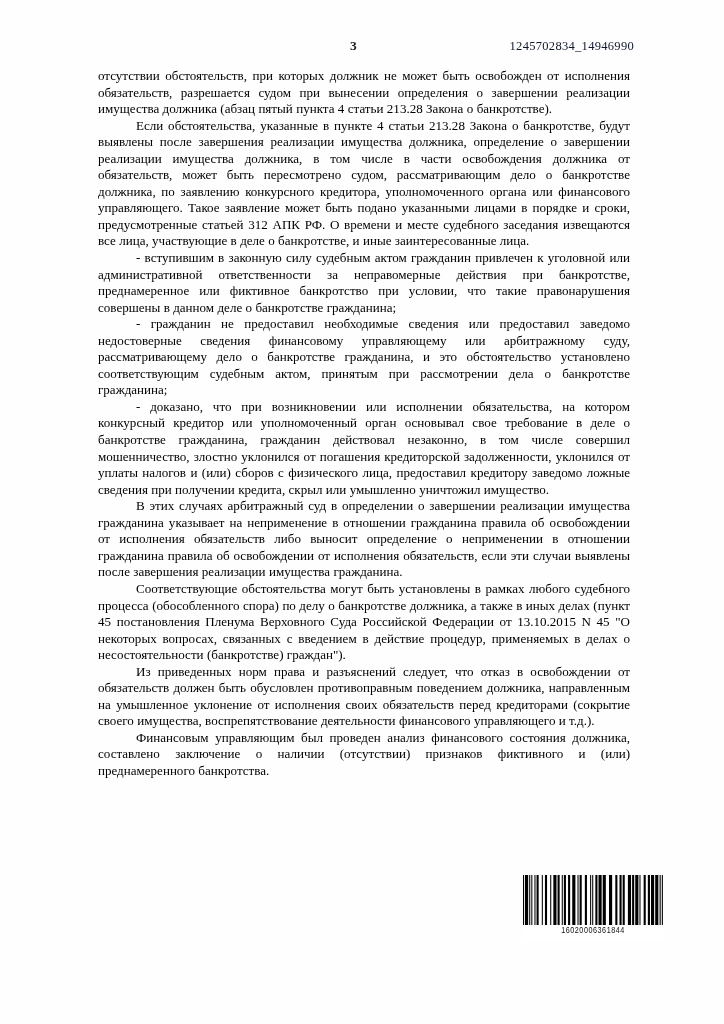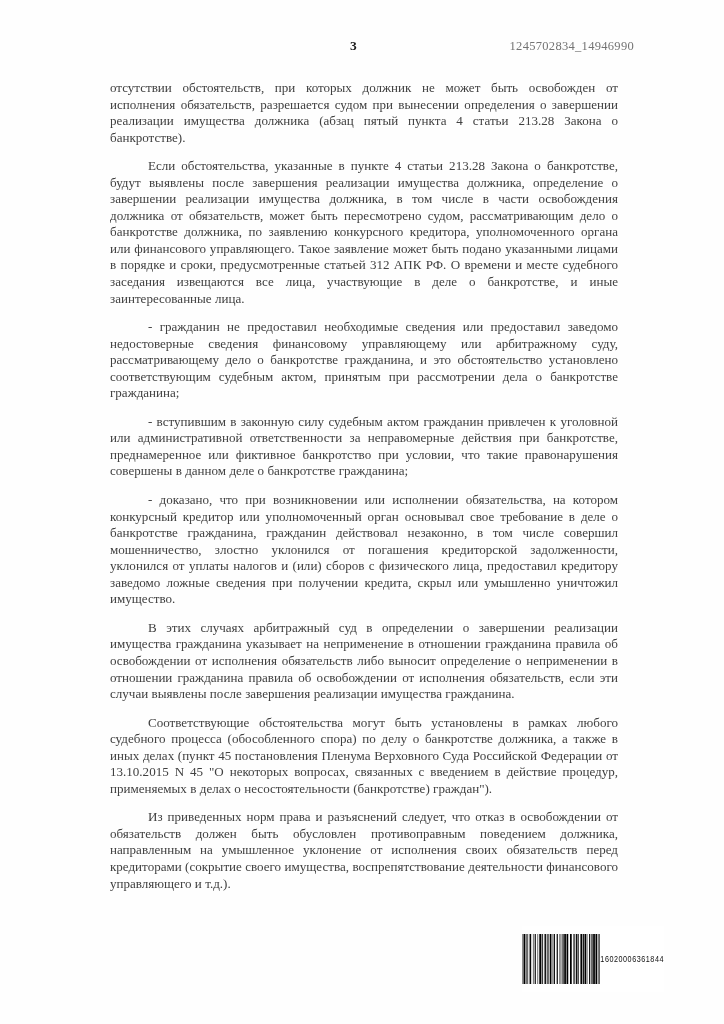--- a/index.html
+++ b/index.html
@@ -38,59 +38,59 @@
     left: 252px;
     font-size: 13.5px;
     font-weight: bold;
     color: #1a1a1a;
     letter-spacing: 0.2px;
   }
   .header-docid {
     position: absolute;
     right: 0;
     font-size: 12.5px;
-    color: #737373;
+    color: #0f172a;
     letter-spacing: 0.3px;
     white-space: nowrap;
   }
 
   
   .body-text {
     position: absolute;
     top: 68px;
     left: 98px;
     width: 532px;
   }
   .para {
-    margin: 12px;
+    margin: 0;
     font-size: 13.05px;
     line-height: 16.55px;
     text-align: justify;
     text-justify: inter-word;
-    color: #404040;
+    color: #000000;
     hyphens: none;
     word-spacing: 0.1px;
   }
   .para.indent {
     text-indent: 38px;
   }
   .para.noindent {
     text-indent: 0;
   }
 
   
   .barcode-block {
     position: absolute;
     left: 522px;
-    top: 926px;
+    top: 875px;
     width: 142px;
     height: 66px;
     background: #ffffff;
     display: flex;
-    flex-direction: row;
+    flex-direction: column;
     align-items: center;
   }
   .barcode-bars {
     width: 142px;
     height: 50px;
     display: block;
   }
   .barcode-digits {
     font-family: "Liberation Sans", "DejaVu Sans", sans-serif;
     font-size: 7.2px;
@@ -106,26 +106,27 @@
 <div class="page">
 
   <div class="page-header">
     <span class="header-pageno">3</span>
     <span class="header-docid">1245702834_14946990</span>
   </div>
 
   <div class="body-text">
     <p class="para noindent">отсутствии обстоятельств, при которых должник не может быть освобожден от исполнения обязательств, разрешается судом при вынесении определения о завершении реализации имущества должника (абзац пятый пункта 4 статьи 213.28 Закона о банкротстве).</p>
     <p class="para indent">Если обстоятельства, указанные в пункте 4 статьи 213.28 Закона о банкротстве, будут выявлены после завершения реализации имущества должника, определение о завершении реализации имущества должника, в том числе в части освобождения должника от обязательств, может быть пересмотрено судом, рассматривающим дело о банкротстве должника, по заявлению конкурсного кредитора, уполномоченного органа или финансового управляющего. Такое заявление может быть подано указанными лицами в порядке и сроки, предусмотренные статьей 312 АПК РФ. О времени и месте судебного заседания извещаются все лица, участвующие в деле о банкротстве, и иные заинтересованные лица.</p>
+    <p class="para indent">- вступившим в законную силу судебным актом гражданин привлечен к уголовной или административной ответственности за неправомерные действия при банкротстве, преднамеренное или фиктивное банкротство при условии, что такие правонарушения совершены в данном деле о банкротстве гражданина;</p>
     <p class="para indent">- гражданин не предоставил необходимые сведения или предоставил заведомо недостоверные сведения финансовому управляющему или арбитражному суду, рассматривающему дело о банкротстве гражданина, и это обстоятельство установлено соответствующим судебным актом, принятым при рассмотрении дела о банкротстве гражданина;</p>
-    <p class="para indent">- вступившим в законную силу судебным актом гражданин привлечен к уголовной или административной ответственности за неправомерные действия при банкротстве, преднамеренное или фиктивное банкротство при условии, что такие правонарушения совершены в данном деле о банкротстве гражданина;</p>
     <p class="para indent">- доказано, что при возникновении или исполнении обязательства, на котором конкурсный кредитор или уполномоченный орган основывал свое требование в деле о банкротстве гражданина, гражданин действовал незаконно, в том числе совершил мошенничество, злостно уклонился от погашения кредиторской задолженности, уклонился от уплаты налогов и (или) сборов с физического лица, предоставил кредитору заведомо ложные сведения при получении кредита, скрыл или умышленно уничтожил имущество.</p>
     <p class="para indent">В этих случаях арбитражный суд в определении о завершении реализации имущества гражданина указывает на неприменение в отношении гражданина правила об освобождении от исполнения обязательств либо выносит определение о неприменении в отношении гражданина правила об освобождении от исполнения обязательств, если эти случаи выявлены после завершения реализации имущества гражданина.</p>
     <p class="para indent">Соответствующие обстоятельства могут быть установлены в рамках любого судебного процесса (обособленного спора) по делу о банкротстве должника, а также в иных делах (пункт 45 постановления Пленума Верховного Суда Российской Федерации от 13.10.2015 N 45 "О некоторых вопросах, связанных с введением в действие процедур, применяемых в делах о несостоятельности (банкротстве) граждан").</p>
     <p class="para indent">Из приведенных норм права и разъяснений следует, что отказ в освобождении от обязательств должен быть обусловлен противоправным поведением должника, направленным на умышленное уклонение от исполнения своих обязательств перед кредиторами (сокрытие своего имущества, воспрепятствование деятельности финансового управляющего и т.д.).</p>
+    <p class="para indent">Финансовым управляющим был проведен анализ финансового состояния должника, составлено заключение о наличии (отсутствии) признаков фиктивного и (или) преднамеренного банкротства.</p>
   </div>
 
   <div class="barcode-block">
     <svg class="barcode-bars" id="barcode-svg" viewBox="0 0 142 50" preserveAspectRatio="none">
         <rect x="1" y="0" width="1.1" height="50" fill="#000000"></rect>
         <rect x="3.3" y="0" width="1.1" height="50" fill="#000000"></rect>
         <rect x="3.00" y="0" width="3.15" height="50" fill="#000000"></rect>
         <rect x="7.20" y="0" width="1.05" height="50" fill="#000000"></rect>
         <rect x="9.30" y="0" width="1.05" height="50" fill="#000000"></rect>
         <rect x="12.45" y="0" width="1.05" height="50" fill="#000000"></rect>

